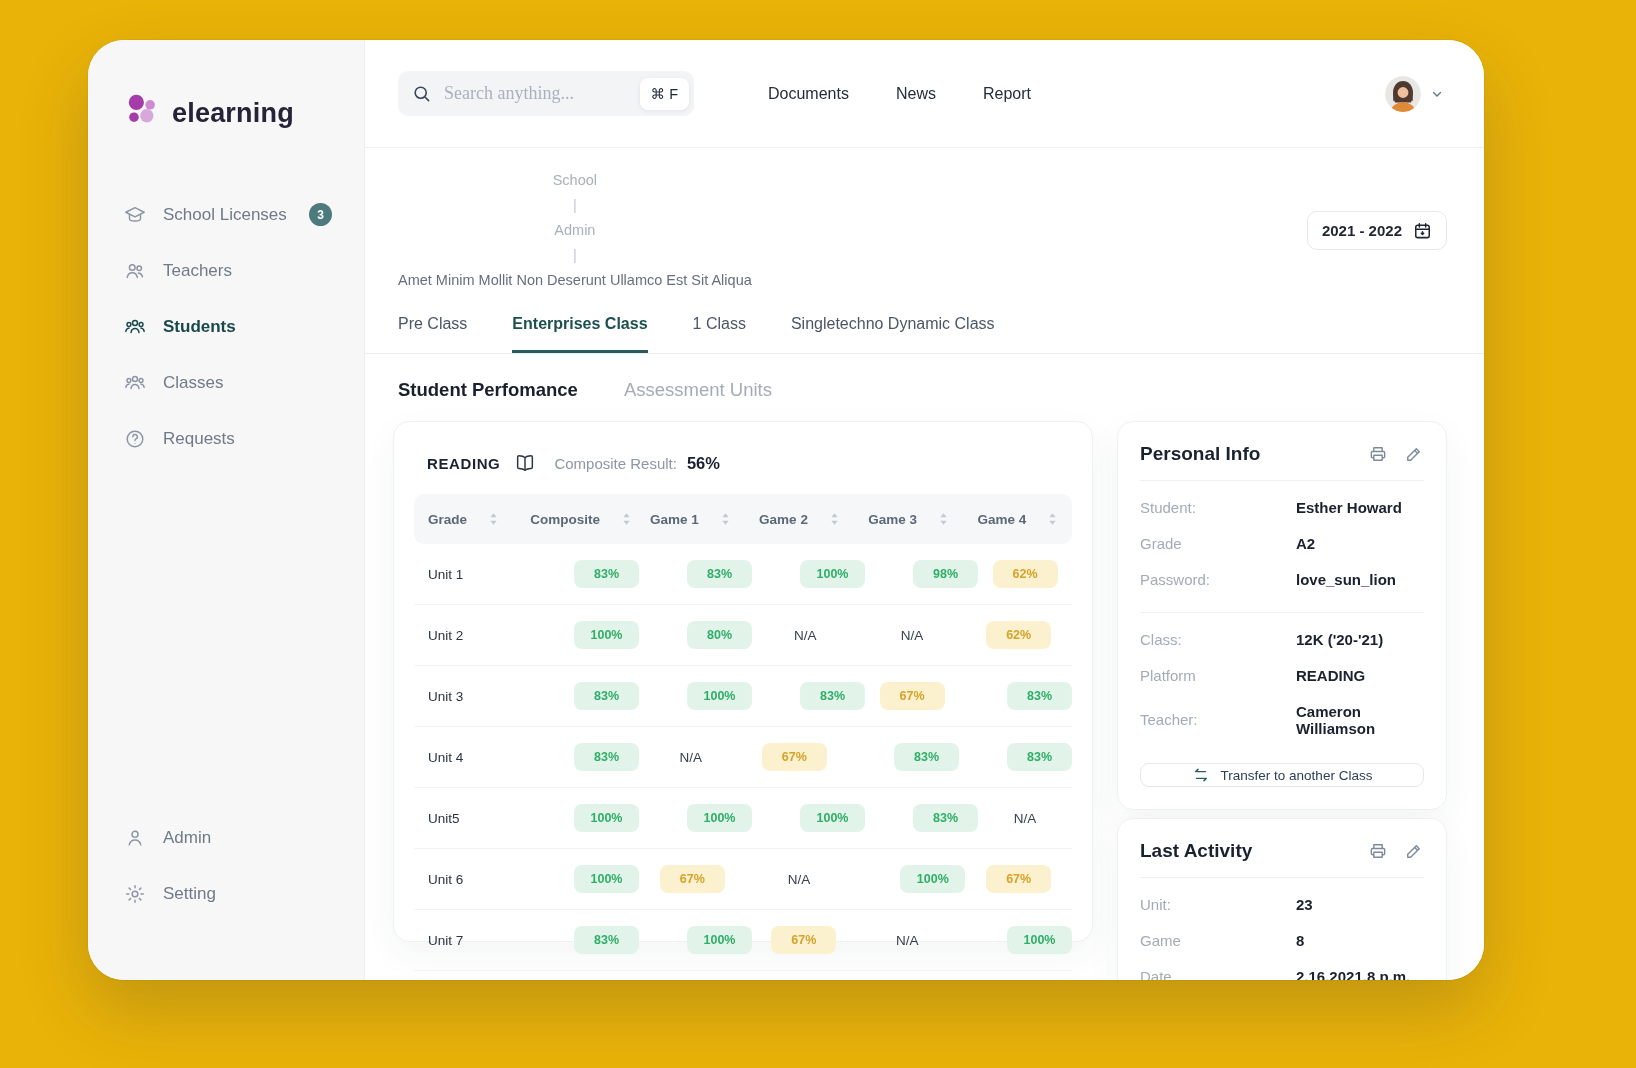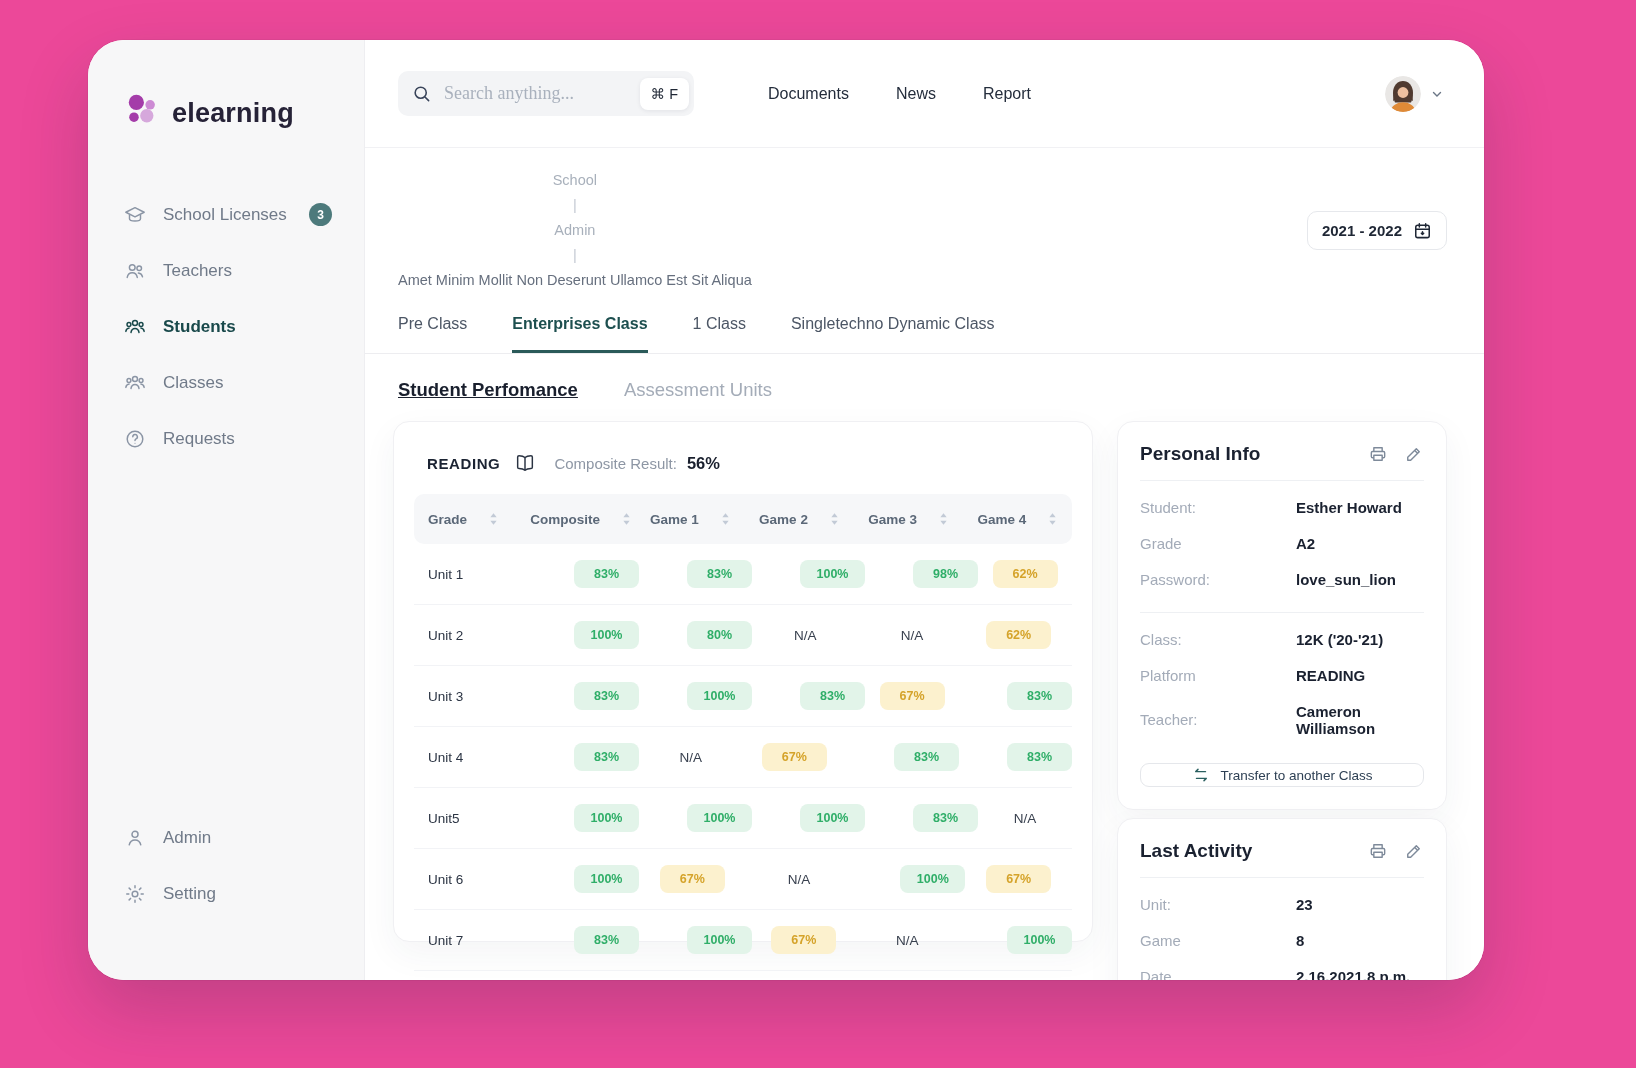--- a/index.html
+++ b/index.html
@@ -1,17 +1,17 @@
 <!DOCTYPE html>
 <html><head>
 <meta charset="utf-8">
 <style>
   * { box-sizing: border-box; }
   html,body { margin:0; padding:0; background:#fdfdfd; font-family:"Liberation Sans", sans-serif; }
-  .stage { width:1636px; height:1068px; position:relative; background:#ec4899; overflow:hidden; }
+  .stage { width:1636px; height:1068px; position:relative; background:#eab308; overflow:hidden; }
   .window {
     position:absolute; left:88px; top:40px; width:1396px; height:940px;
     background:#fff; border-radius:36px; display:flex; overflow:hidden;
     box-shadow:0 30px 70px rgba(25,35,55,.20), 0 0 0 1px rgba(0,0,0,.04);
   }
   
   .sidebar { width:277px; flex:0 0 277px; background:#f7f7f8; border-right:1px solid #eeeef1; padding:52px 0 58px 36px; display:flex; flex-direction:column; }
   .logo { display:flex; align-items:center; gap:10px; margin-bottom:52px; }
   .logo-text { font-size:27px; font-weight:bold; color:#262237; letter-spacing:.2px; }
   .side-nav { display:flex; flex-direction:column; }
@@ -38,21 +38,21 @@
   .crumb-link { color:#a8b0bb; cursor:pointer; }
   .crumb-sep { color:#c3c9d2; }
   .crumb-current { color:#666f7e; }
   .date-chip { border:1px solid #e6e8ec; border-radius:10px; background:#fff; padding:9px 14px; display:flex; align-items:center; gap:11px; font-size:15px; font-weight:bold; color:#1f2735; cursor:pointer; }
   
   .tabsrow { display:flex; gap:45px; padding:27px 33px 0 33px; border-bottom:1px solid #ededf0; }
   .tab { font-size:16px; color:#4c5665; padding-bottom:17px; cursor:pointer; border-bottom:3px solid transparent; }
   .tab.active { color:#1d4f4f; font-weight:bold; border-bottom-color:#2a5a59; }
   .subtabs { display:flex; gap:46px; padding:25px 33px 14px 33px; }
   .subtab { font-size:18.5px; color:#a4acb8; cursor:pointer; }
-  .subtab.active { color:#191f2d; font-weight:bold;text-decoration:underline; }
+  .subtab.active { color:#191f2d; font-weight:bold; }
   
   .content { flex:1; display:flex; gap:24px; padding:6px 37px 38px 28px; min-height:0; }
   .card { background:#fff; border:1px solid #f0f0f3; border-radius:16px; box-shadow:0 12px 34px rgba(40,55,80,.05); }
   .table-card { width:700px; flex:0 0 700px; padding:20px 20px 8px 20px; }
   .tc-head { display:flex; align-items:center; padding:10px 13px 20px 13px; }
   .platform { font-size:15px; font-weight:bold; letter-spacing:.6px; color:#1c2433; margin-right:14px; }
   .book { width:22px; height:22px; color:#2a3342; }
   .comp-label { margin-left:18px; font-size:15px; color:#8d96a4; }
   .comp-value { margin-left:10px; font-size:16.5px; font-weight:bold; color:#191f2d; }
   .thead { display:flex; align-items:center; background:#f6f7f9; border-radius:10px; height:50px; }

